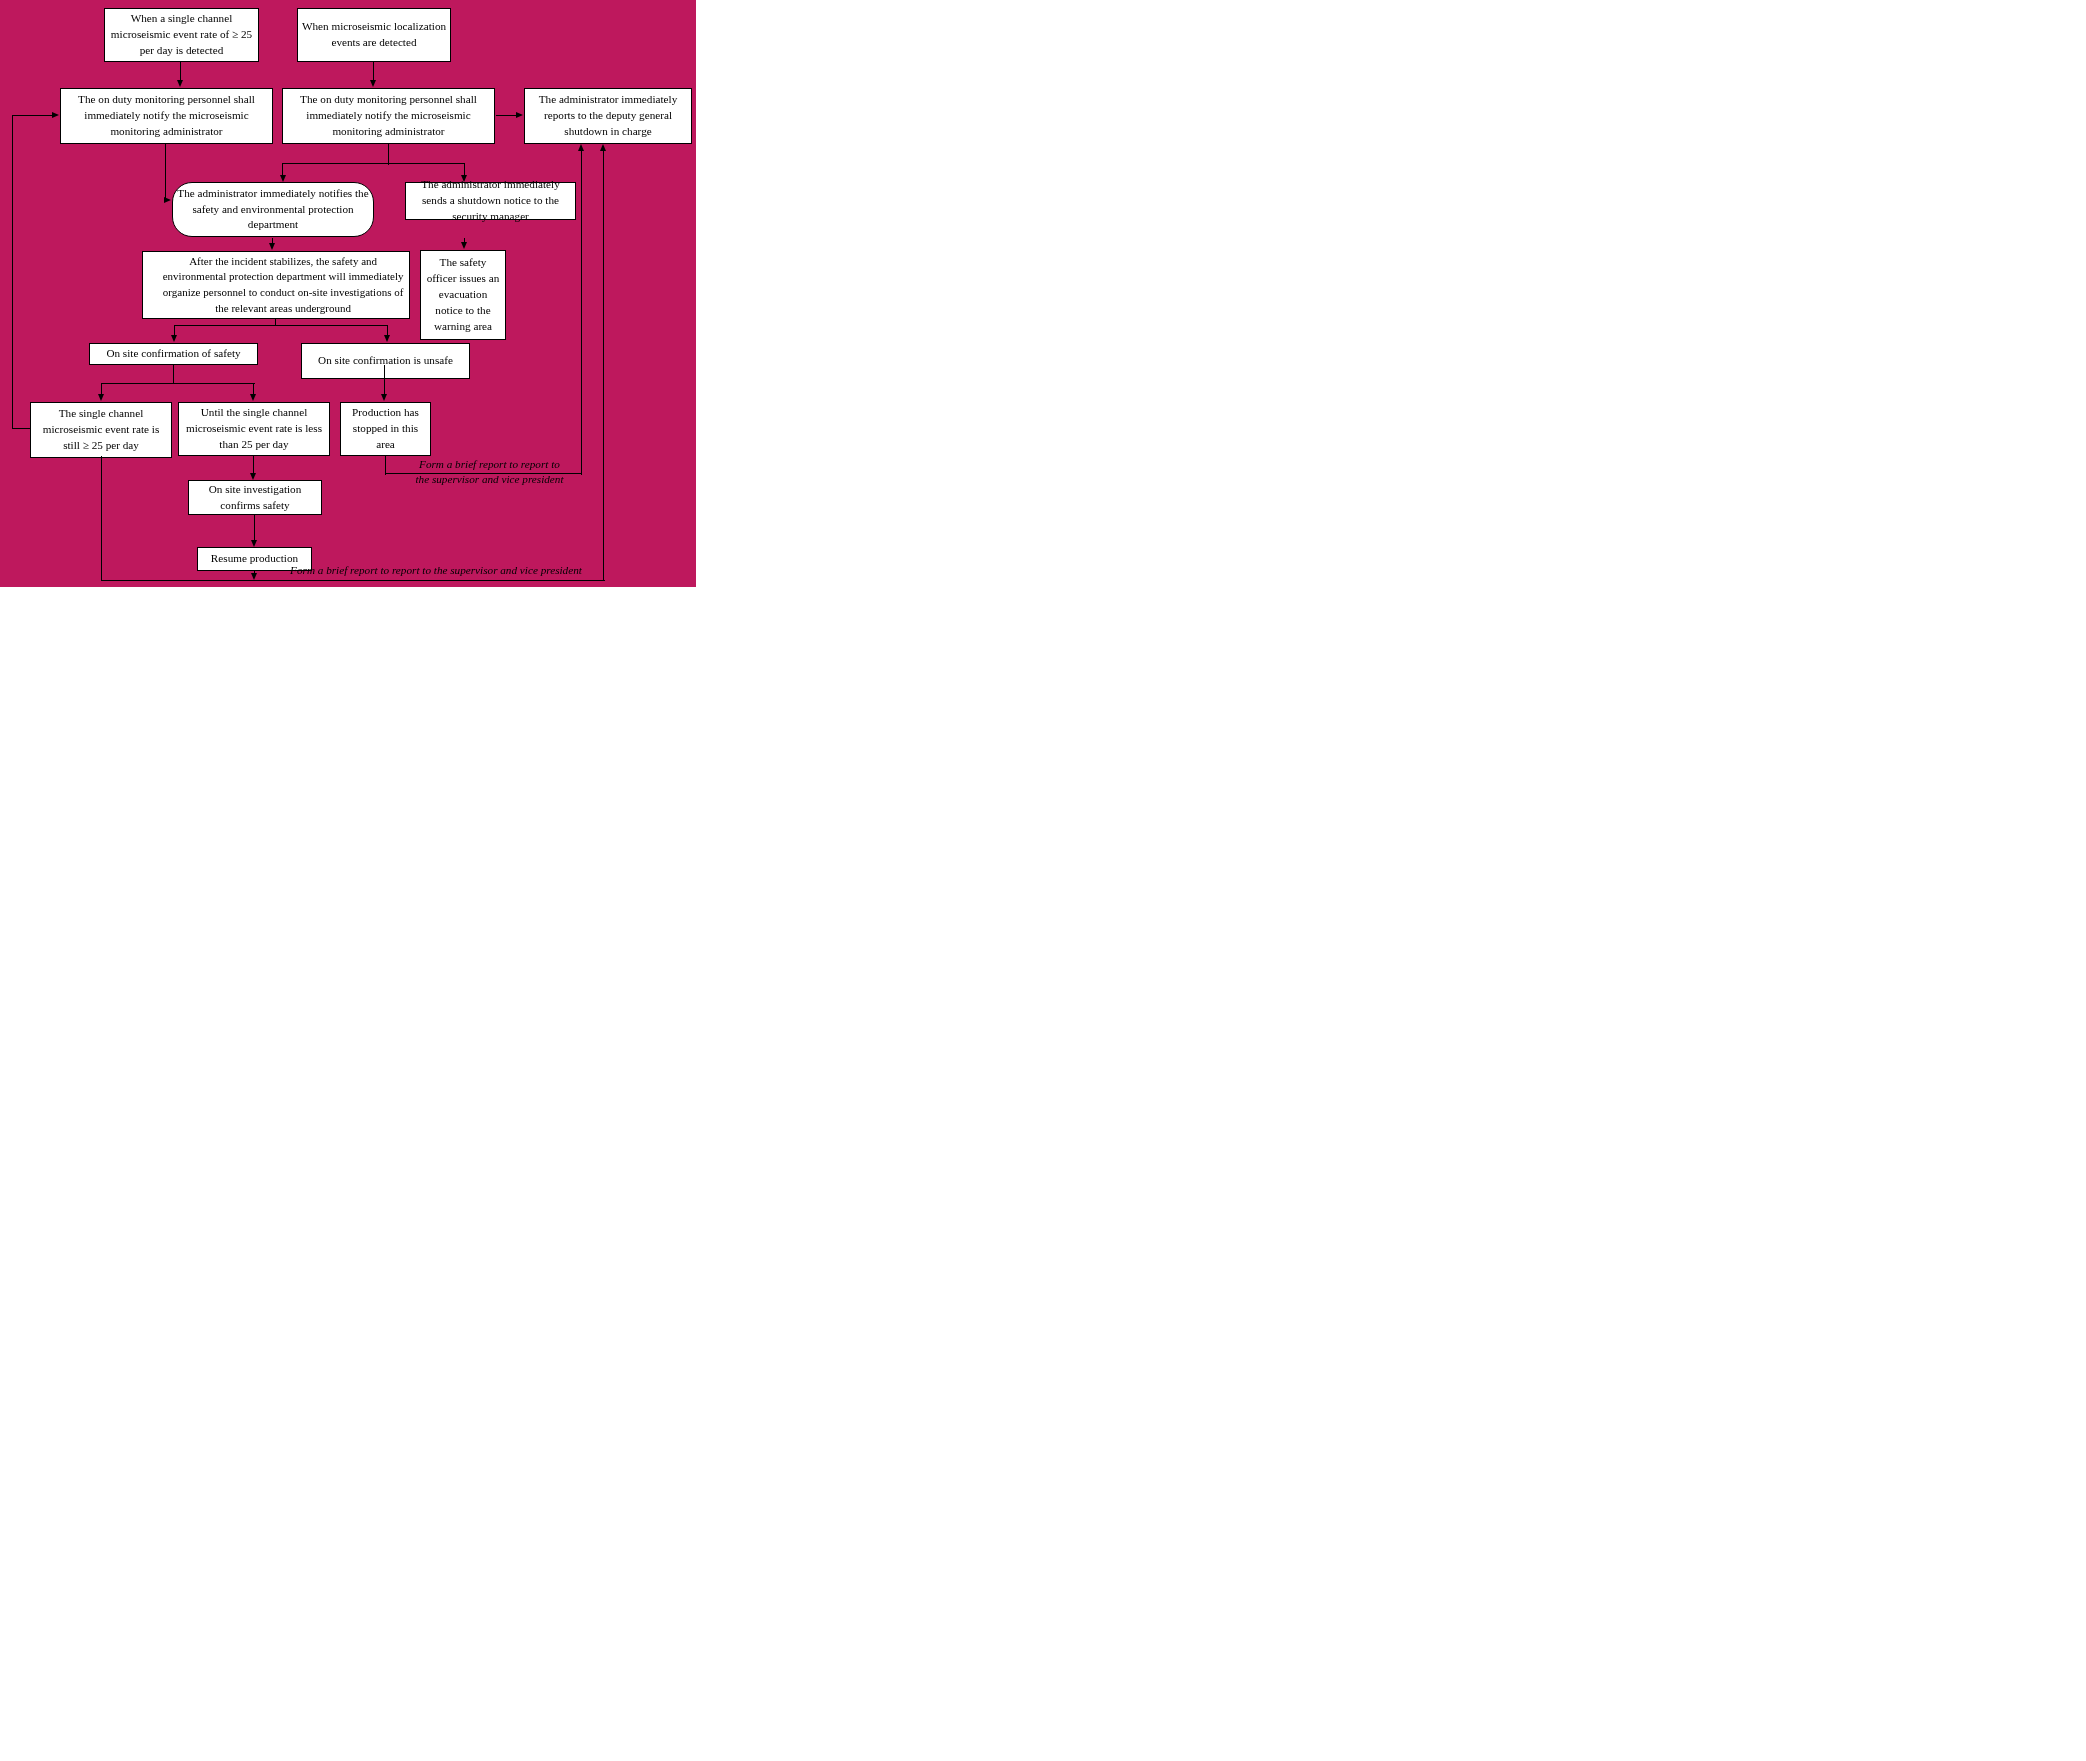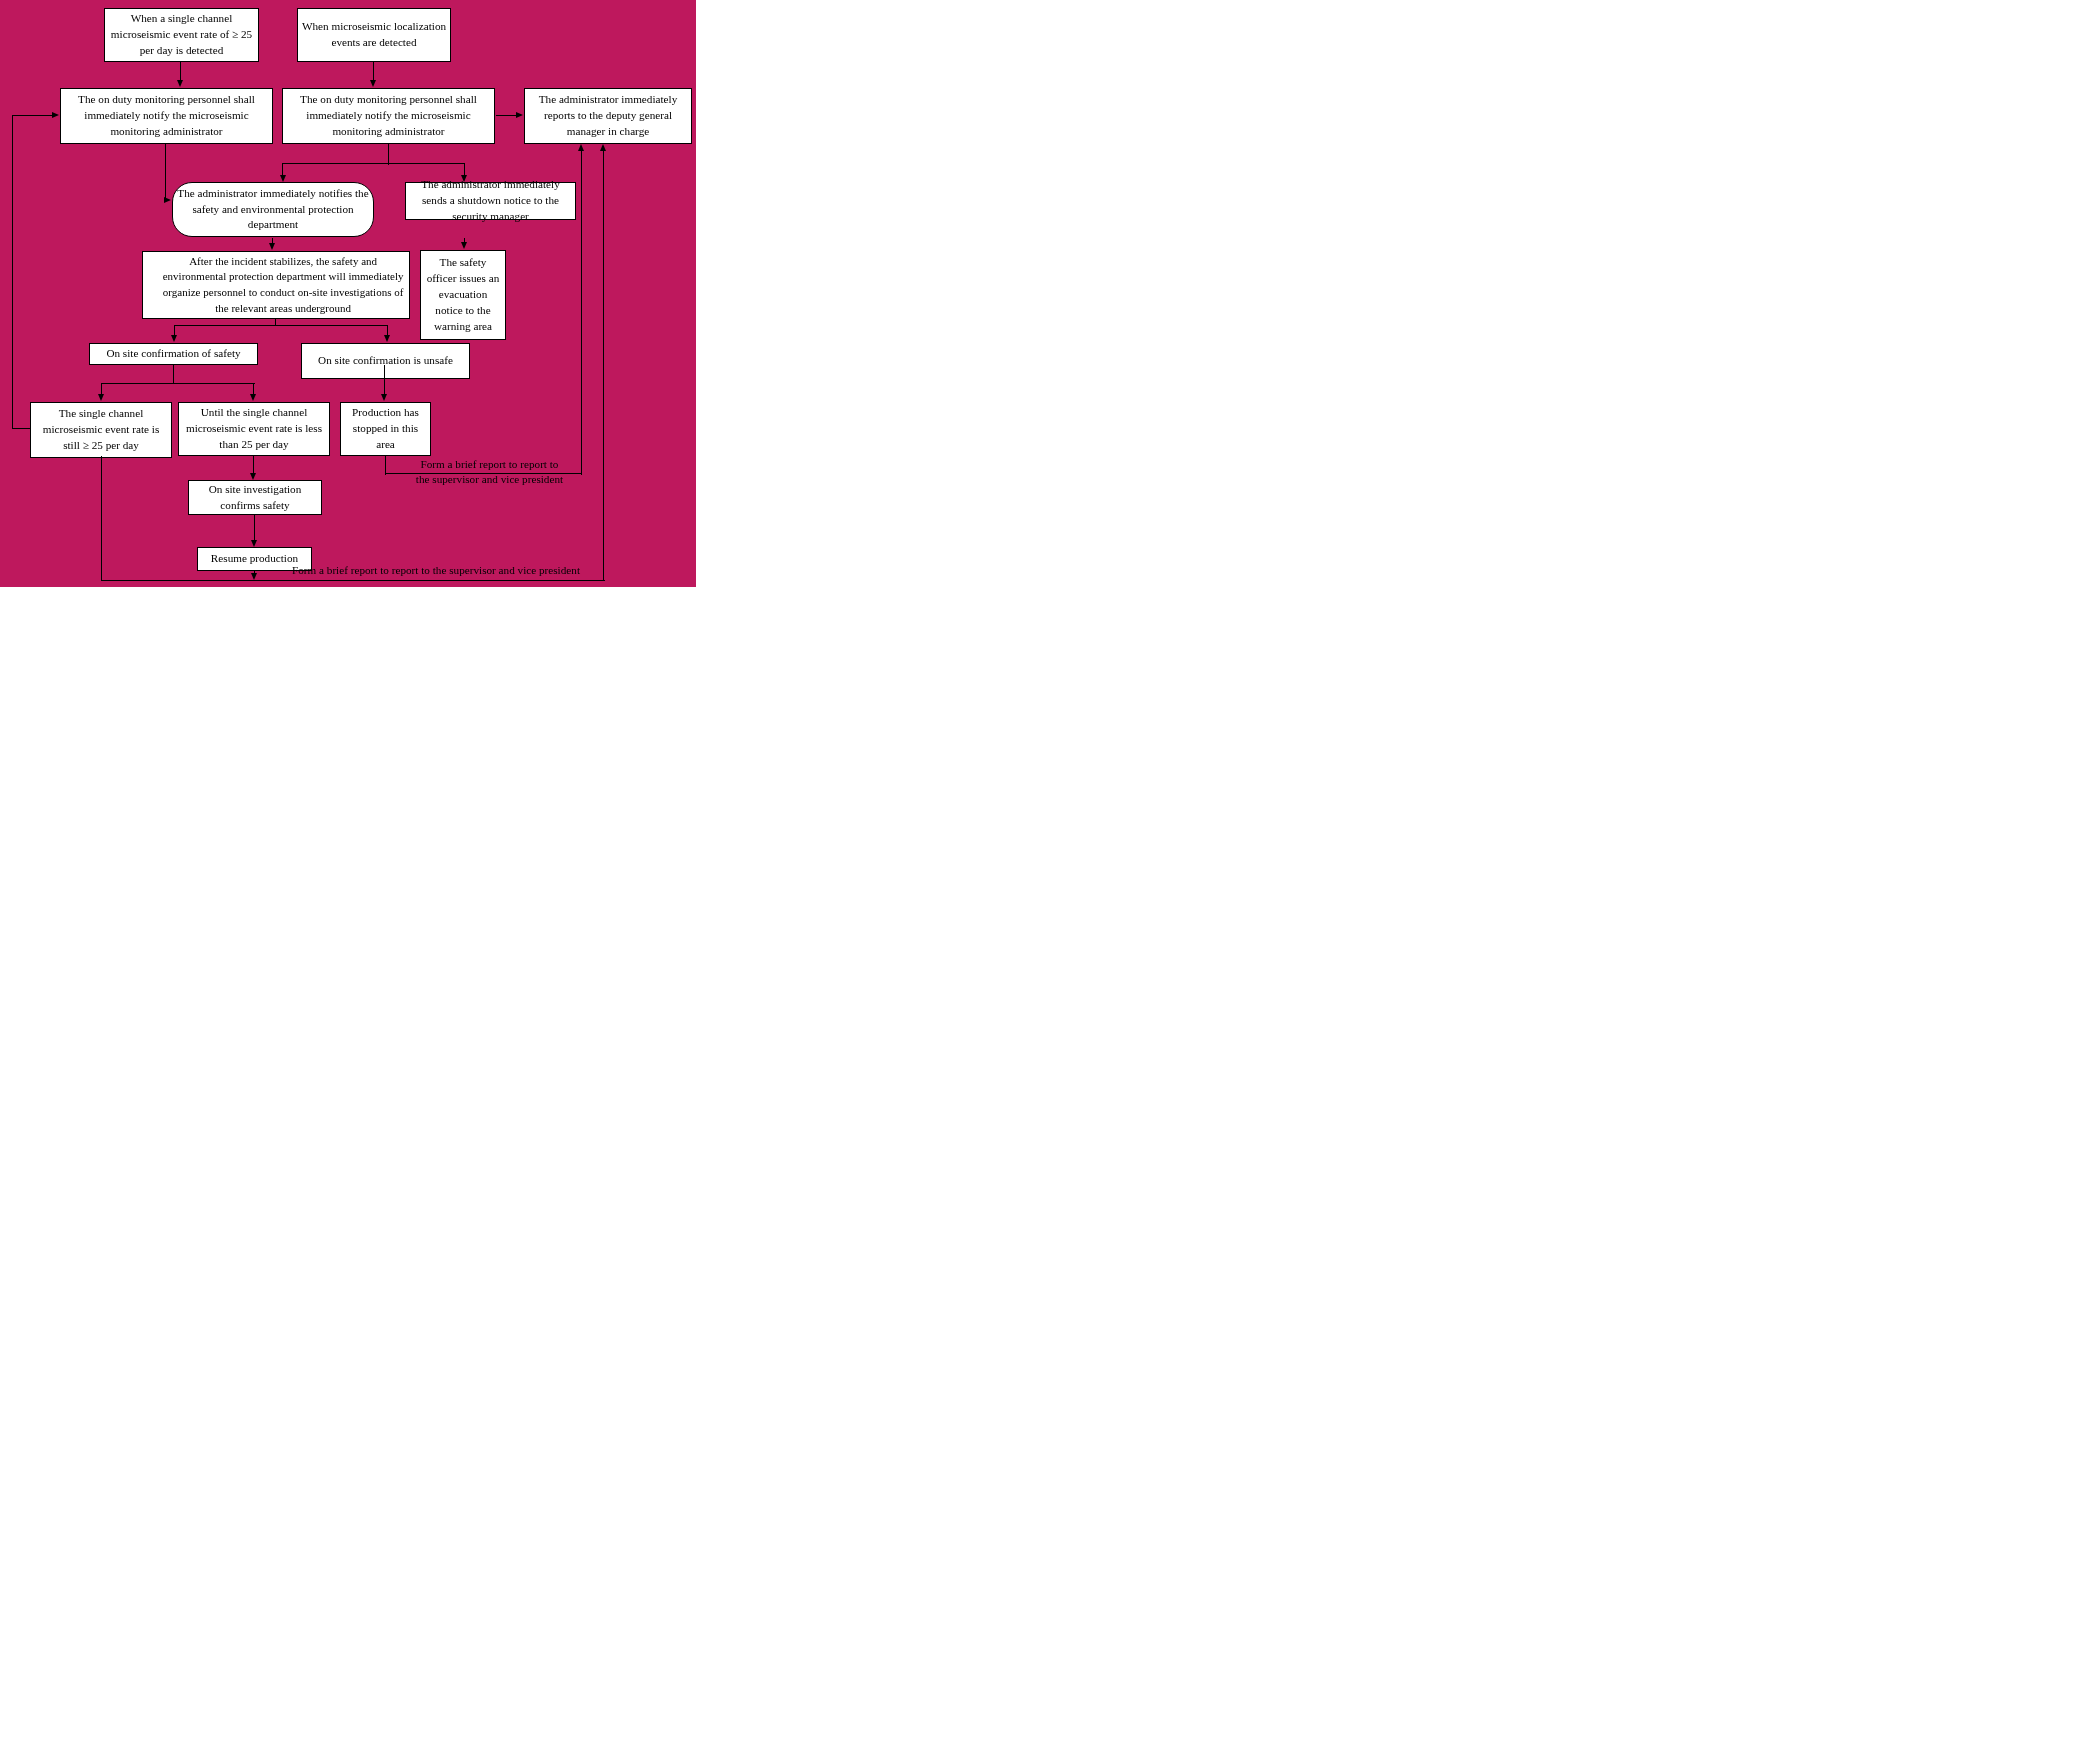--- a/index.html
+++ b/index.html
@@ -29,34 +29,35 @@
   .hl{position:absolute;height:1.2px;background:#000;}
   .arr{position:absolute;width:0;height:0;}
   .arr.down{border-left:3.5px solid transparent;border-right:3.5px solid transparent;border-top:7.7px solid #000;}
   .arr.right{border-top:3.5px solid transparent;border-bottom:3.5px solid transparent;border-left:7.7px solid #000;}
   .arr.up{border-left:3.5px solid transparent;border-right:3.5px solid transparent;border-bottom:7.7px solid #000;}
   .note{
     position:absolute;
     font-size:11.2px;
     line-height:1.38;
     text-align:center;
+    font-style:italic;
   }
   .nowrap{white-space:nowrap;}
 </style>
 </head>
 <body>
 
 <div class="canvas">
 
   <div class="node" style="left:104px;top:8.2px;width:155px;height:54px;">When a single channel microseismic event rate of ≥ 25 per day is detected</div>
   <div class="node" style="left:297px;top:8.2px;width:154px;height:54px;">When microseismic localization events are detected</div>
 
   <div class="node" style="left:60px;top:88px;width:213px;height:56px;">The on duty monitoring personnel shall immediately notify the microseismic monitoring administrator</div>
   <div class="node" style="left:282px;top:88px;width:213px;height:56px;">The on duty monitoring personnel shall immediately notify the microseismic monitoring administrator</div>
-  <div class="node" style="left:524px;top:88px;width:168px;height:56px;">The administrator immediately reports to the deputy general manager in charge</div>
+  <div class="node" style="left:524px;top:88px;width:168px;height:56px;">The administrator immediately reports to the deputy general shutdown in charge</div>
 
   <div class="node" style="left:172px;top:182px;width:202px;height:55px;border-radius:20px;">The administrator immediately notifies the safety and environmental protection department</div>
   <div class="node" style="left:379px;top:182px;width:171px;height:38px;margin-left:26px;">The administrator immediately sends a shutdown notice to the security manager</div>
 
   <div class="node small" style="left:142px;top:251px;width:268px;height:68px;padding-left:16px;">After the incident stabilizes, the safety and environmental protection department will immediately organize personnel to conduct on-site investigations of the relevant areas underground</div>
   <div class="node" style="left:420px;top:250px;width:86px;height:90px;">The safety officer issues an evacuation notice to the warning area</div>
 
   <div class="node" style="left:89px;top:343px;width:169px;height:22.4px;">On site confirmation of safety</div>
   <div class="node" style="left:301px;top:343px;width:169px;height:36px;">On site confirmation is unsafe</div>
 

